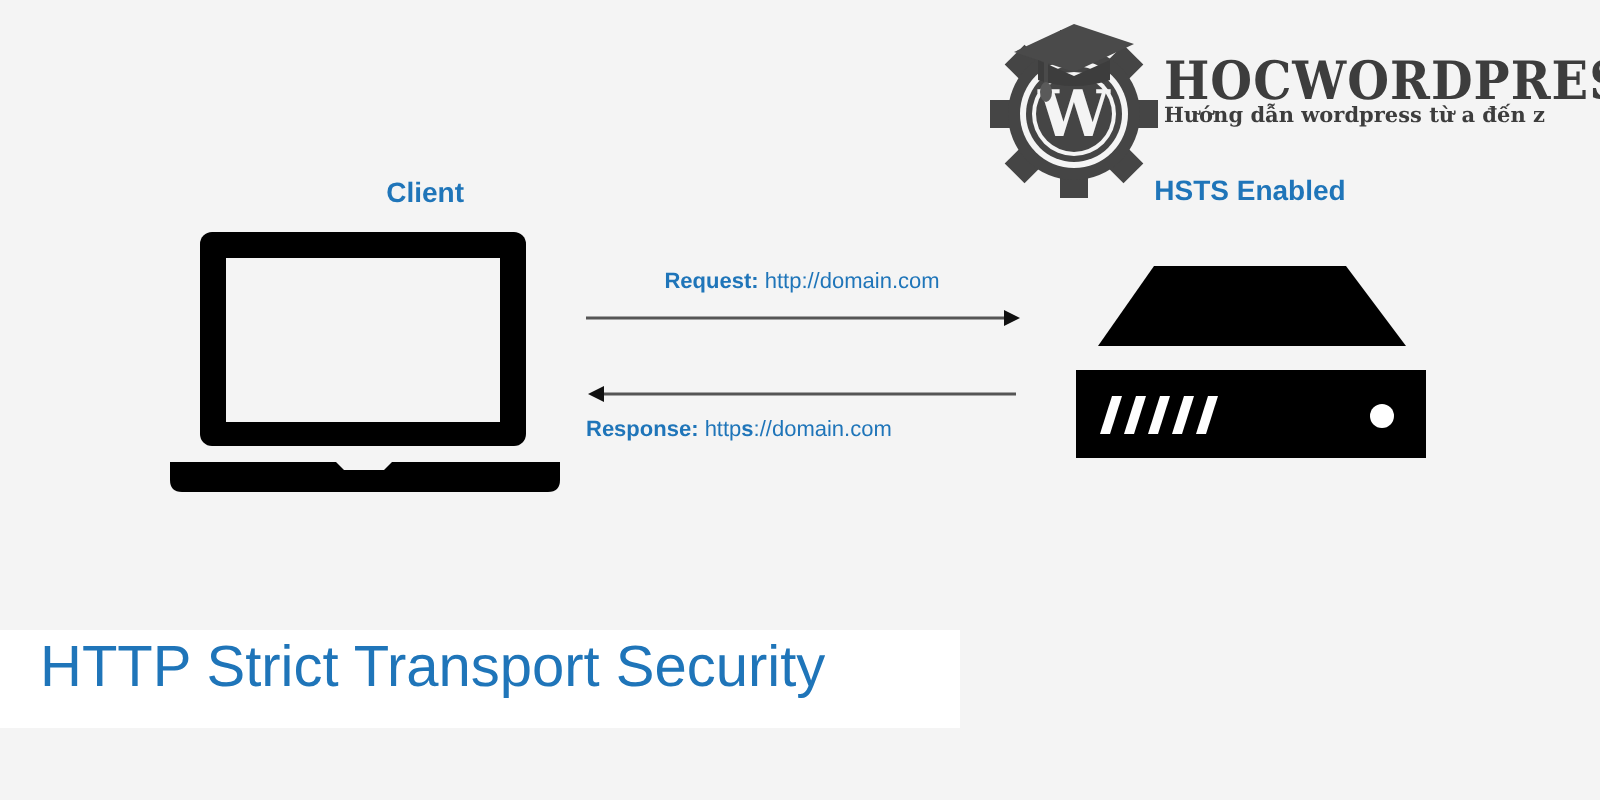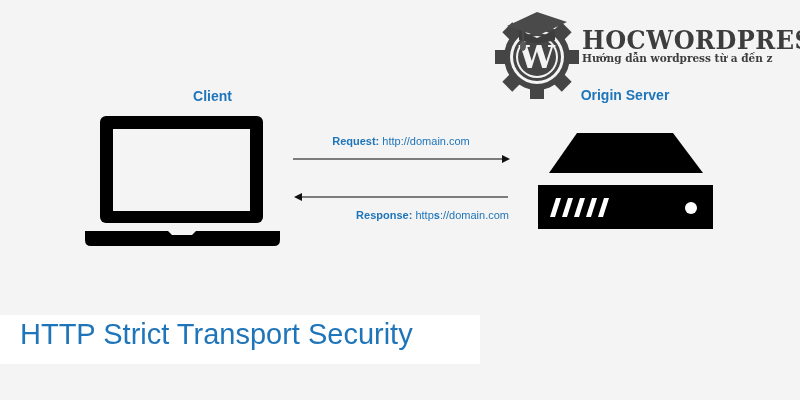--- a/index.html
+++ b/index.html
@@ -2,21 +2,21 @@
 <html><head>
 <meta charset="utf-8">
 <style>
   html, body { margin:0; padding:0; }
   body { width:800px; height:400px; background:#f4f4f4; position:relative; overflow:hidden; font-family:"Liberation Sans", sans-serif; }
   .abs { position:absolute; }
   .label-bold { font-weight:bold;margin-top:28px; }
   #client-label { left:132px; top:88px; width:100px; text-align:right; font-size:14px; font-weight:bold; color:#1f75b9; }
   #server-label { left:555px; top:86px; width:140px; text-align:center; font-size:14px; font-weight:bold; color:#1f75b9; line-height:18px; }
   #req-text { left:293px; top:135px; width:216px; text-align:center; font-size:11px; color:#1f75b9; }
-  #resp-text { left:293px; top:209px; width:216px; text-align:right; font-size:11px; color:#1f75b9; }
+  #resp-text { left:293px; top:209px; width:216px; text-align:left; font-size:11px; color:#1f75b9; }
   #title-bar { left:0; top:315px; width:480px; height:49px; background:#ffffff; }
   #title-text { left:20px; top:318px; font-size:29px; font-weight:normal; color:#1f75b9; white-space:nowrap; letter-spacing:0px; }
   #brand-name { left:582px; top:24px; font-family:"DejaVu Serif", serif; font-weight:bold; font-size:24px; color:#3d3d3d; letter-spacing:0.5px; white-space:nowrap; transform:scaleY(1.1); transform-origin:left top; }
   #brand-tagline { left:582px; top:52px; font-family:"DejaVu Serif", serif; font-size:10.5px; color:#3d3d3d; white-space:nowrap;font-weight:bold; }
 </style>
 </head>
 <body>
 
 <svg class="abs" style="left:495px;top:0px" width="90" height="100" viewBox="0 0 90 100">
   <g transform="translate(42,57)" fill="#454545">
@@ -47,21 +47,21 @@
 <div class="abs" id="brand-tagline">Hướng dẫn wordpress từ a đến z</div>
 
 <div class="abs" id="client-label">Client</div>
 <svg class="abs" style="left:84px;top:114px" width="198" height="134" viewBox="0 0 198 134">
   <rect x="16" y="2" width="163" height="107" rx="6" fill="#000"></rect>
   <rect x="29" y="15" width="137" height="82" fill="#f4f4f4"></rect>
   <path d="M1,117 L84,117 L88,121 L108,121 L112,117 L196,117 L196,126 Q196,132 190,132 L7,132 Q1,132 1,126 Z" fill="#000"></path>
 </svg>
 
 <div class="abs" id="server-label">
-  <div>Origin Server</div>
+  <div>HSTS Enabled</div>
 </div>
 <svg class="abs" style="left:536px;top:131px" width="180" height="100" viewBox="0 0 180 100">
   <polygon points="41,2 137,2 167,42 13,42" fill="#000"></polygon>
   <rect x="2" y="54" width="175" height="44" fill="#000"></rect>
   <g fill="#fff">
     <polygon points="14,86 20,67 25,67 19,86"></polygon>
     <polygon points="26,86 32,67 37,67 31,86"></polygon>
     <polygon points="38,86 44,67 49,67 43,86"></polygon>
     <polygon points="50,86 56,67 61,67 55,86"></polygon>
     <polygon points="62,86 68,67 73,67 67,86"></polygon>

